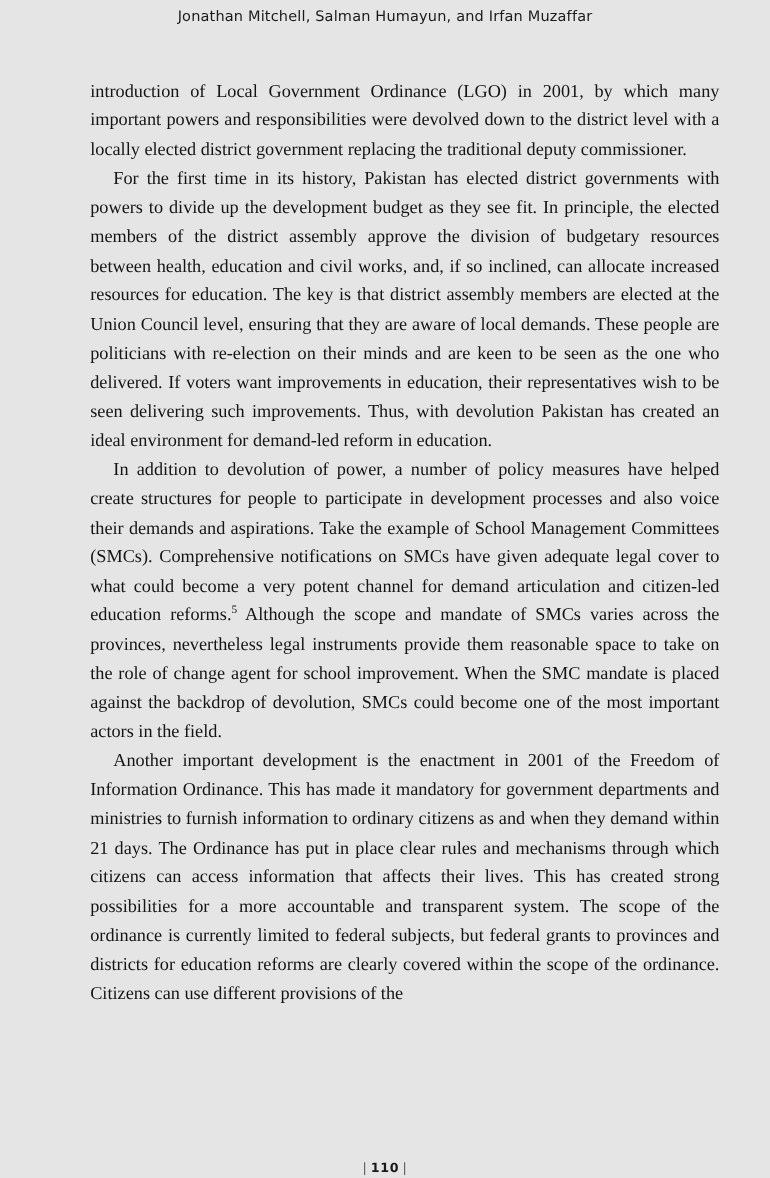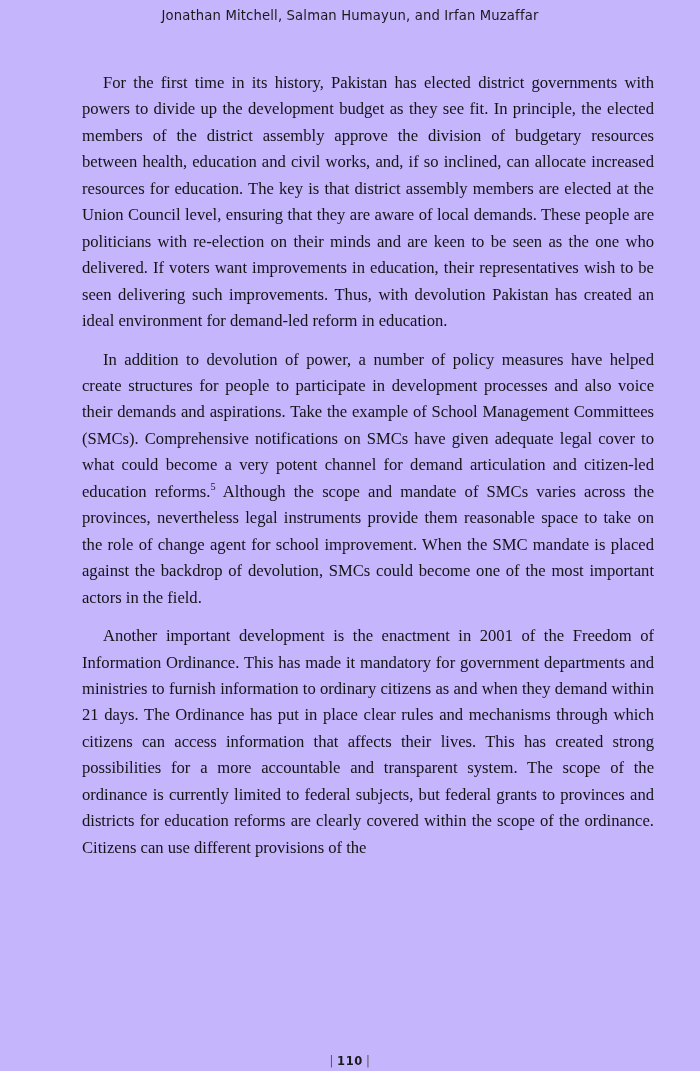--- a/index.html
+++ b/index.html
@@ -12,21 +12,21 @@
     height: 1071px;
     position: relative;
     overflow: hidden;
     font-family: "Liberation Serif", "DejaVu Serif", serif;
     color: #111111;
   }
 
   .page {
     position: absolute;
     inset: 0;
-    background: #c4b5fd;
+    background: #e5e5e5;
   }
 
   
   .running-head {
     position: absolute;
     top: 8px;
     left: 0;
     right: 0;
     text-align: center;
     font-family: "DejaVu Sans", "Liberation Sans", sans-serif;
@@ -48,21 +48,21 @@
     margin: 0;
     text-align: justify;
     text-justify: inter-word;
     font-size: 16.6px;
     line-height: 26.45px;
     color: #141414;
     hyphens: none;
     -webkit-hyphens: none;
   }
   p.para + p.para {
-    margin-top: 12px;
+    margin-top: 0;
   }
   p.indent {
     text-indent: 21px;
   }
 
   sup.footnote-marker {
     font-size: 0.62em;
     vertical-align: super;
     line-height: 0;
   }
@@ -89,20 +89,21 @@
 </style>
 </head>
 <body>
 
 <div class="page">
 
   <div class="running-head">Jonathan Mitchell, Salman Humayun, and Irfan Muzaffar</div>
 
   <div class="text-block">
 
+    <p class="para">introduction of Local Government Ordinance (LGO) in 2001, by which many important powers and responsibilities were devolved down to the district level with a locally elected district government replacing the traditional deputy commissioner.</p>
 
     <p class="para indent">For the first time in its history, Pakistan has elected district governments with powers to divide up the development budget as they see fit. In principle, the elected members of the district assembly approve the division of budgetary resources between health, education and civil works, and, if so inclined, can allocate increased resources for education. The key is that district assembly members are elected at the Union Council level, ensuring that they are aware of local demands. These people are politicians with re-election on their minds and are keen to be seen as the one who delivered. If voters want improvements in education, their representatives wish to be seen delivering such improvements. Thus, with devolution Pakistan has created an ideal environment for demand-led reform in education.</p>
 
     <p class="para indent"><span>In addition to devolution of power, a number of policy measures have helped create structures for people to participate in development processes and also voice their demands and aspirations. Take the example of School Management Committees (SMCs). Comprehensive notifications on SMCs have given adequate legal cover to what could become a very potent channel for demand articulation and citizen-led education reforms.</span><sup class="footnote-marker">5</sup><span> Although the scope and mandate of SMCs varies across the provinces, nevertheless legal instruments provide them reasonable space to take on the role of change agent for school improvement. When the SMC mandate is placed against the backdrop of devolution, SMCs could become one of the most important actors in the field.</span></p>
 
     <p class="para indent">Another important development is the enactment in 2001 of the Freedom of Information Ordinance. This has made it mandatory for government departments and ministries to furnish information to ordinary citizens as and when they demand within 21 days. The Ordinance has put in place clear rules and mechanisms through which citizens can access information that affects their lives. This has created strong possibilities for a more accountable and transparent system. The scope of the ordinance is currently limited to federal subjects, but federal grants to provinces and districts for education reforms are clearly covered within the scope of the ordinance. Citizens can use different provisions of the</p>
 
   </div>
 
   <div class="folio">

